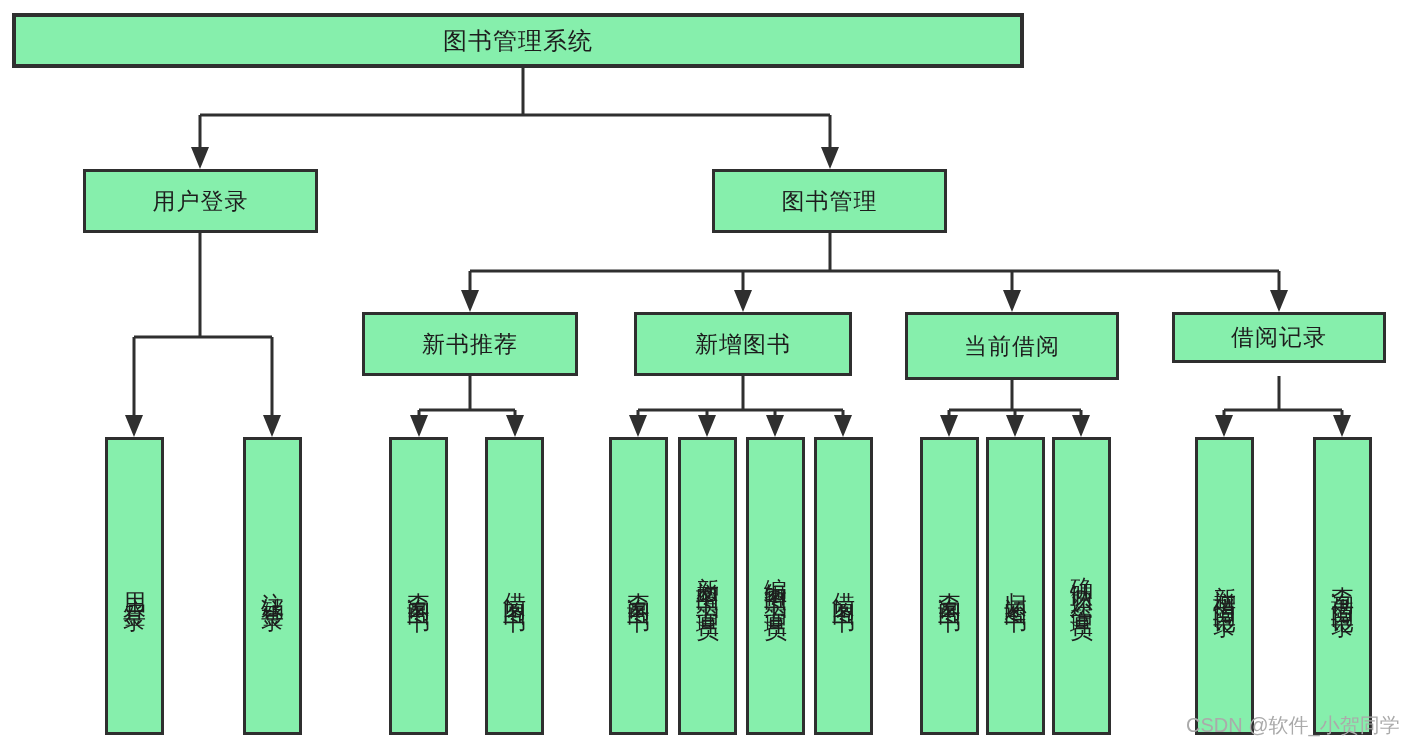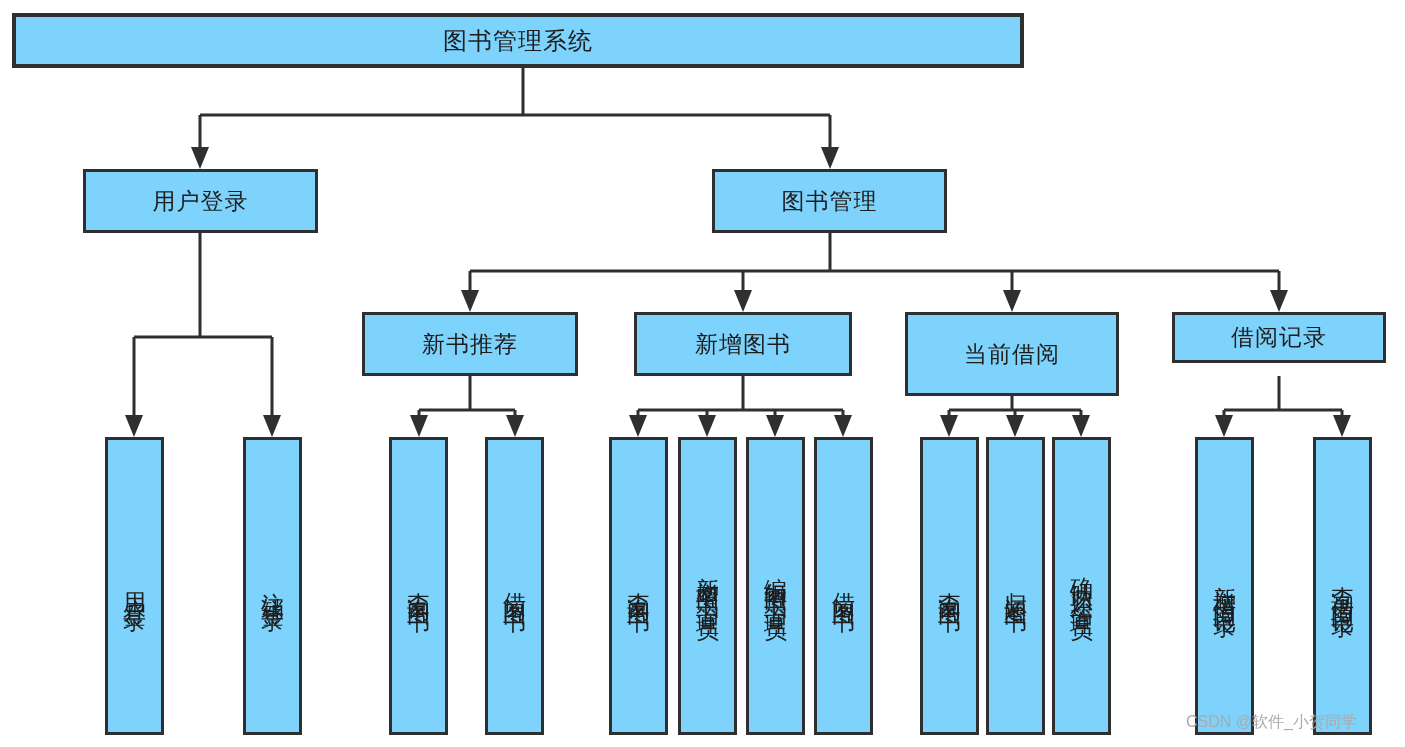--- a/index.html
+++ b/index.html
@@ -3,21 +3,21 @@
 <meta charset="utf-8">
 <style>
   html,body{margin:0;padding:0;background:#ffffff;}
   body{font-family:"Liberation Sans","DejaVu Sans",sans-serif;}
   #canvas{position:relative;width:1405px;height:747px;background:#ffffff;overflow:hidden;}
   #connectors{position:absolute;left:0;top:0;z-index:1;}
   .box{
     position:absolute;
     box-sizing:border-box;
     border:3px solid #2f2f2f;
-    background:#7dd3fc;
+    background:#86efac;
     display:flex;
     align-items:center;
     justify-content:center;
     color:#1d1d1d;
     font-size:23px;
     z-index:2;
     letter-spacing:1px;
   }
   .root-box{border-width:4px;font-size:24px;}
   .vbox .vtext{
@@ -25,21 +25,21 @@
     text-orientation:mixed;
     letter-spacing:6px;
     white-space:nowrap;
     line-height:1;
   }
   .watermark{
     position:absolute;
     left:1186px;
     top:712px;
     width:220px;
-    font-size:16px;
+    font-size:20px;
     color:#aaaaaa;
     z-index:5;
     white-space:nowrap;
   }
 </style>
 </head>
 <body>
 
 <div id="canvas">
 
@@ -108,21 +108,21 @@
   <div class="box" style="left:362px;top:312px;width:216px;height:64px;">
     <span>新书推荐</span>
   </div>
 
   <div class="box" style="left:712px;top:169px;width:235px;height:64px;">
     <span>图书管理</span>
   </div>
   <div class="box" style="left:634px;top:312px;width:218px;height:64px;">
     <span>新增图书</span>
   </div>
-  <div class="box" style="left:905px;top:312px;width:214px;height:84px;">
+  <div class="box" style="left:905px;top:312px;width:214px;height:68px;">
     <span>当前借阅</span>
   </div>
   <div class="box" style="left:1172px;top:312px;width:214px;height:51px;">
     <span>借阅记录</span>
   </div>
 
   <div class="box vbox" style="left:105px;top:437px;width:59px;height:298px;">
     <span class="vtext">用户登录</span>
   </div>
   <div class="box vbox" style="left:243px;top:437px;width:59px;height:298px;">

